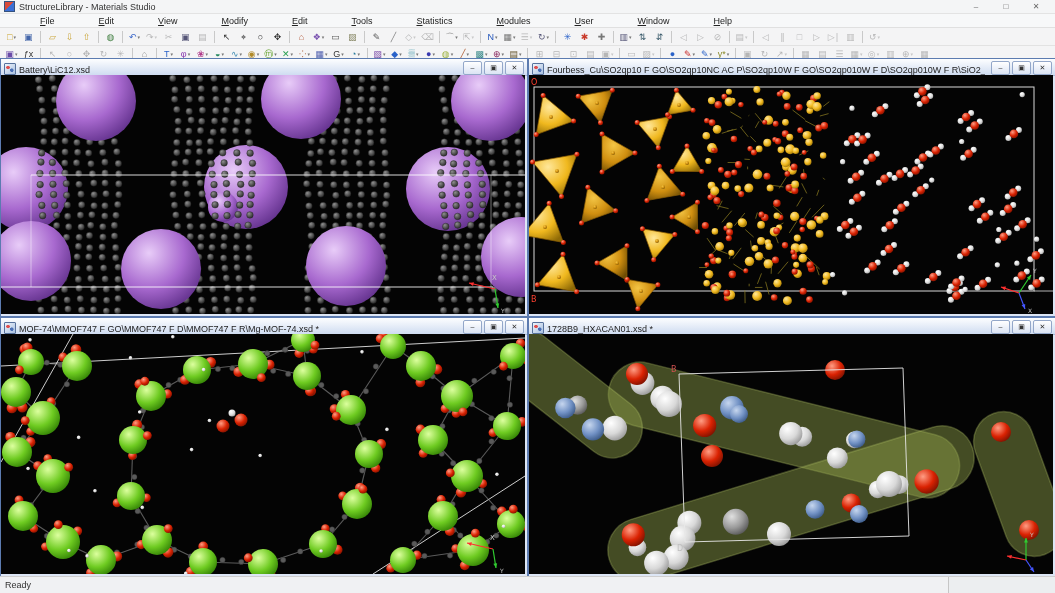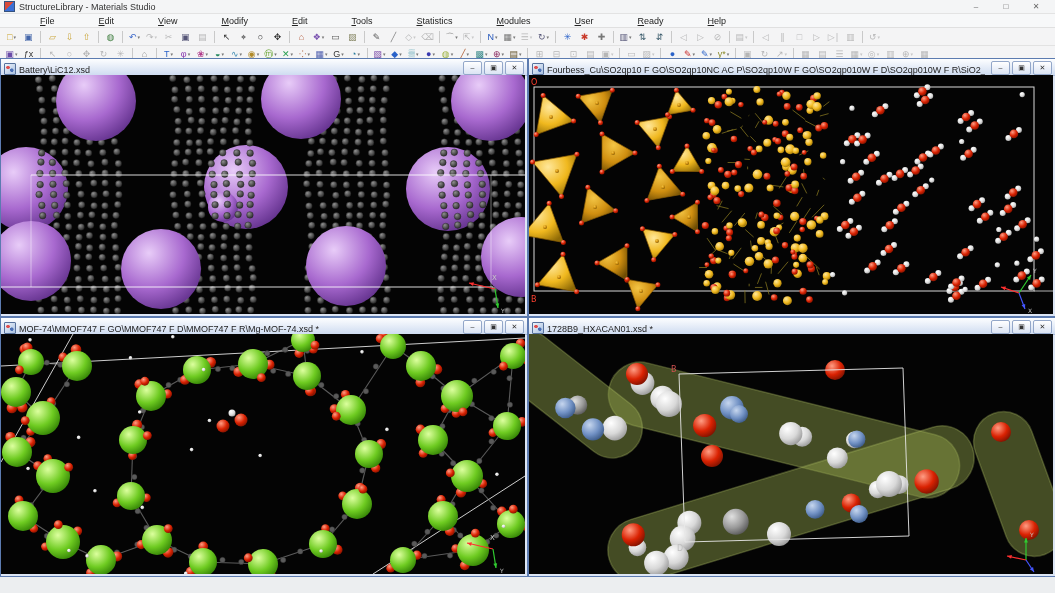--- a/index.html
+++ b/index.html
@@ -86,21 +86,21 @@
       <div class="menu-item">
         <span>Statistics</span>
       </div>
       <div class="menu-item">
         <span>Modules</span>
       </div>
       <div class="menu-item">
         <span>User</span>
       </div>
       <div class="menu-item">
-        <span>Ready</span>
+        <span>Window</span>
       </div>
       <div class="menu-item">
         <span>Help</span>
       </div>
     </div>
 
   <div class="toolbar toolbar1" id="toolbar1">
       <div class="tbtn">
         <span style="color: rgb(201, 162, 39);">□</span>
         <span class="dd">▾</span>
@@ -2003,14 +2003,18 @@
           <text x="501" y="203" fill="#c8c8c8" font-size="6" font-family="&quot;DejaVu Sans&quot;, sans-serif">Y</text>
           <line x1="497" y1="226" x2="478" y2="222" stroke="#ff3030" stroke-width="1.2"></line>
           <polygon points="478,222 482.9076414883492,221.04341491657377 482.10539888806284,224.85406726793403" fill="#ff3030"></polygon>
           <line x1="497" y1="226" x2="505" y2="238" stroke="#4455ff" stroke-width="1.2"></line>
           <polygon points="505,238 500.82535819776365,235.24820679864553 504.0655146611483,233.08810248972242" fill="#4455ff"></polygon>
         </svg>
     </div>
 
   </div>
 
+  <div class="statusbar">
+    <span>Ready</span>
+    <div class="status-cell"></div>
+  </div>
 
 </div>
 
 </body></html>

